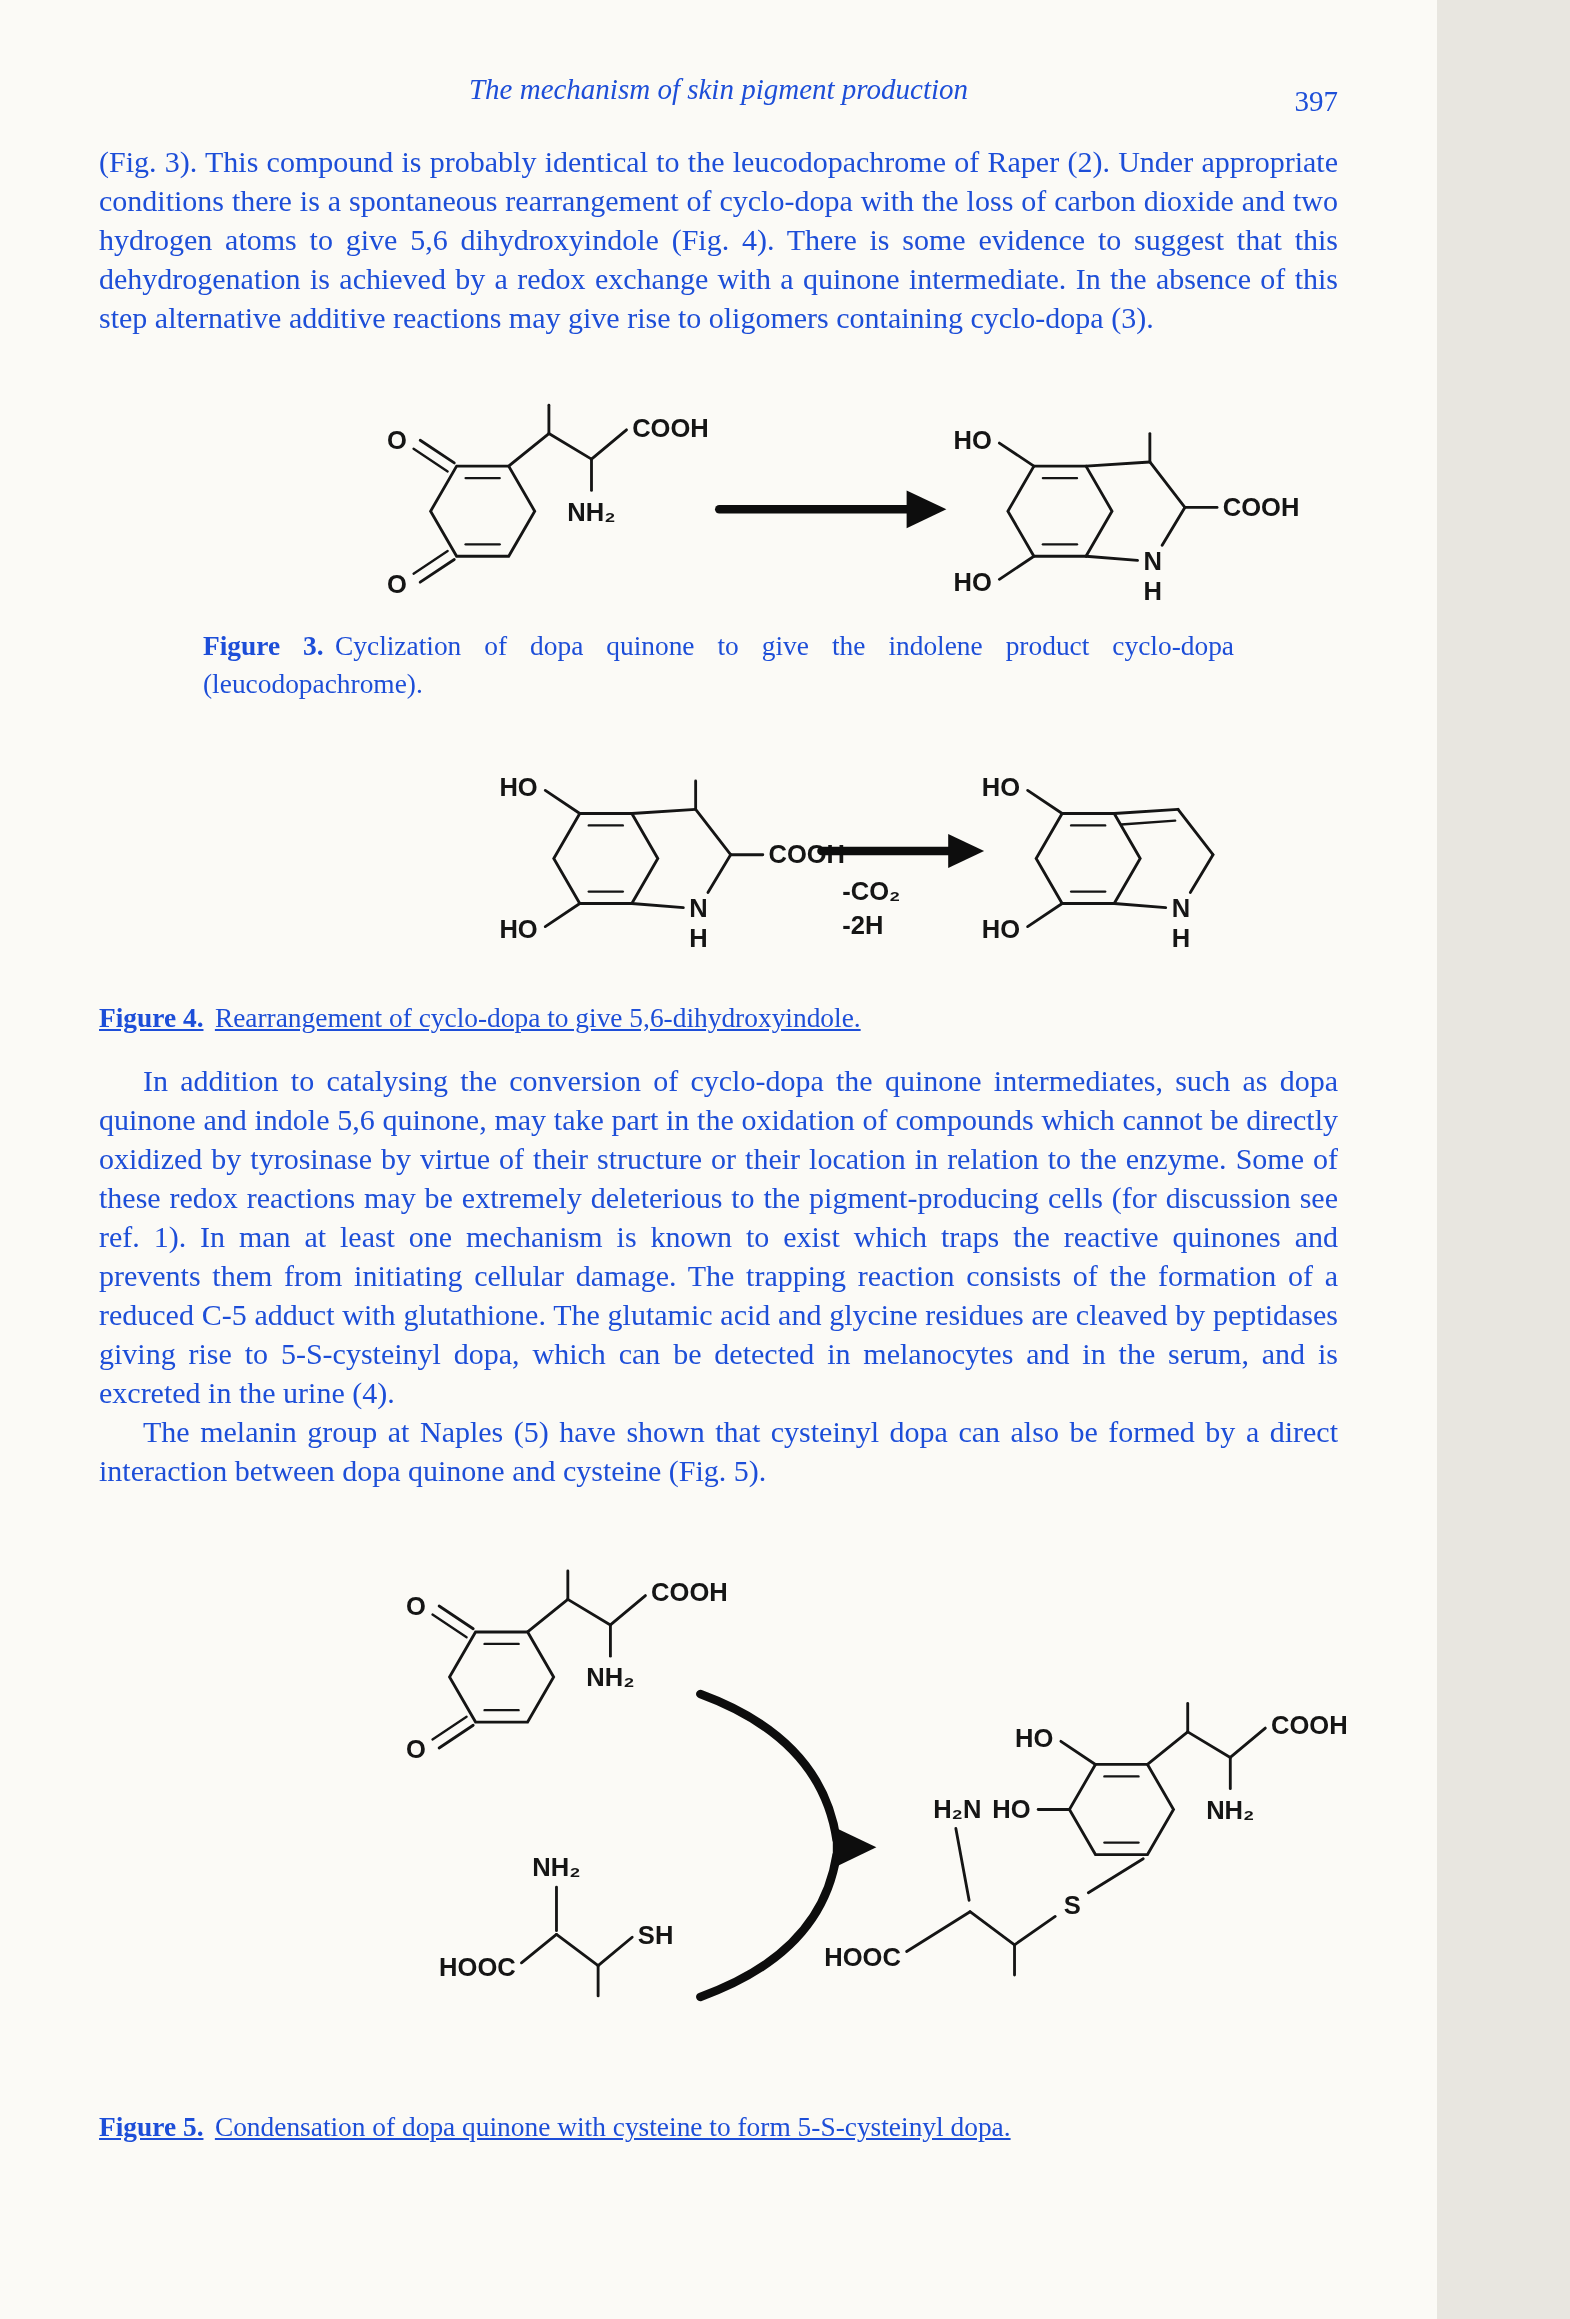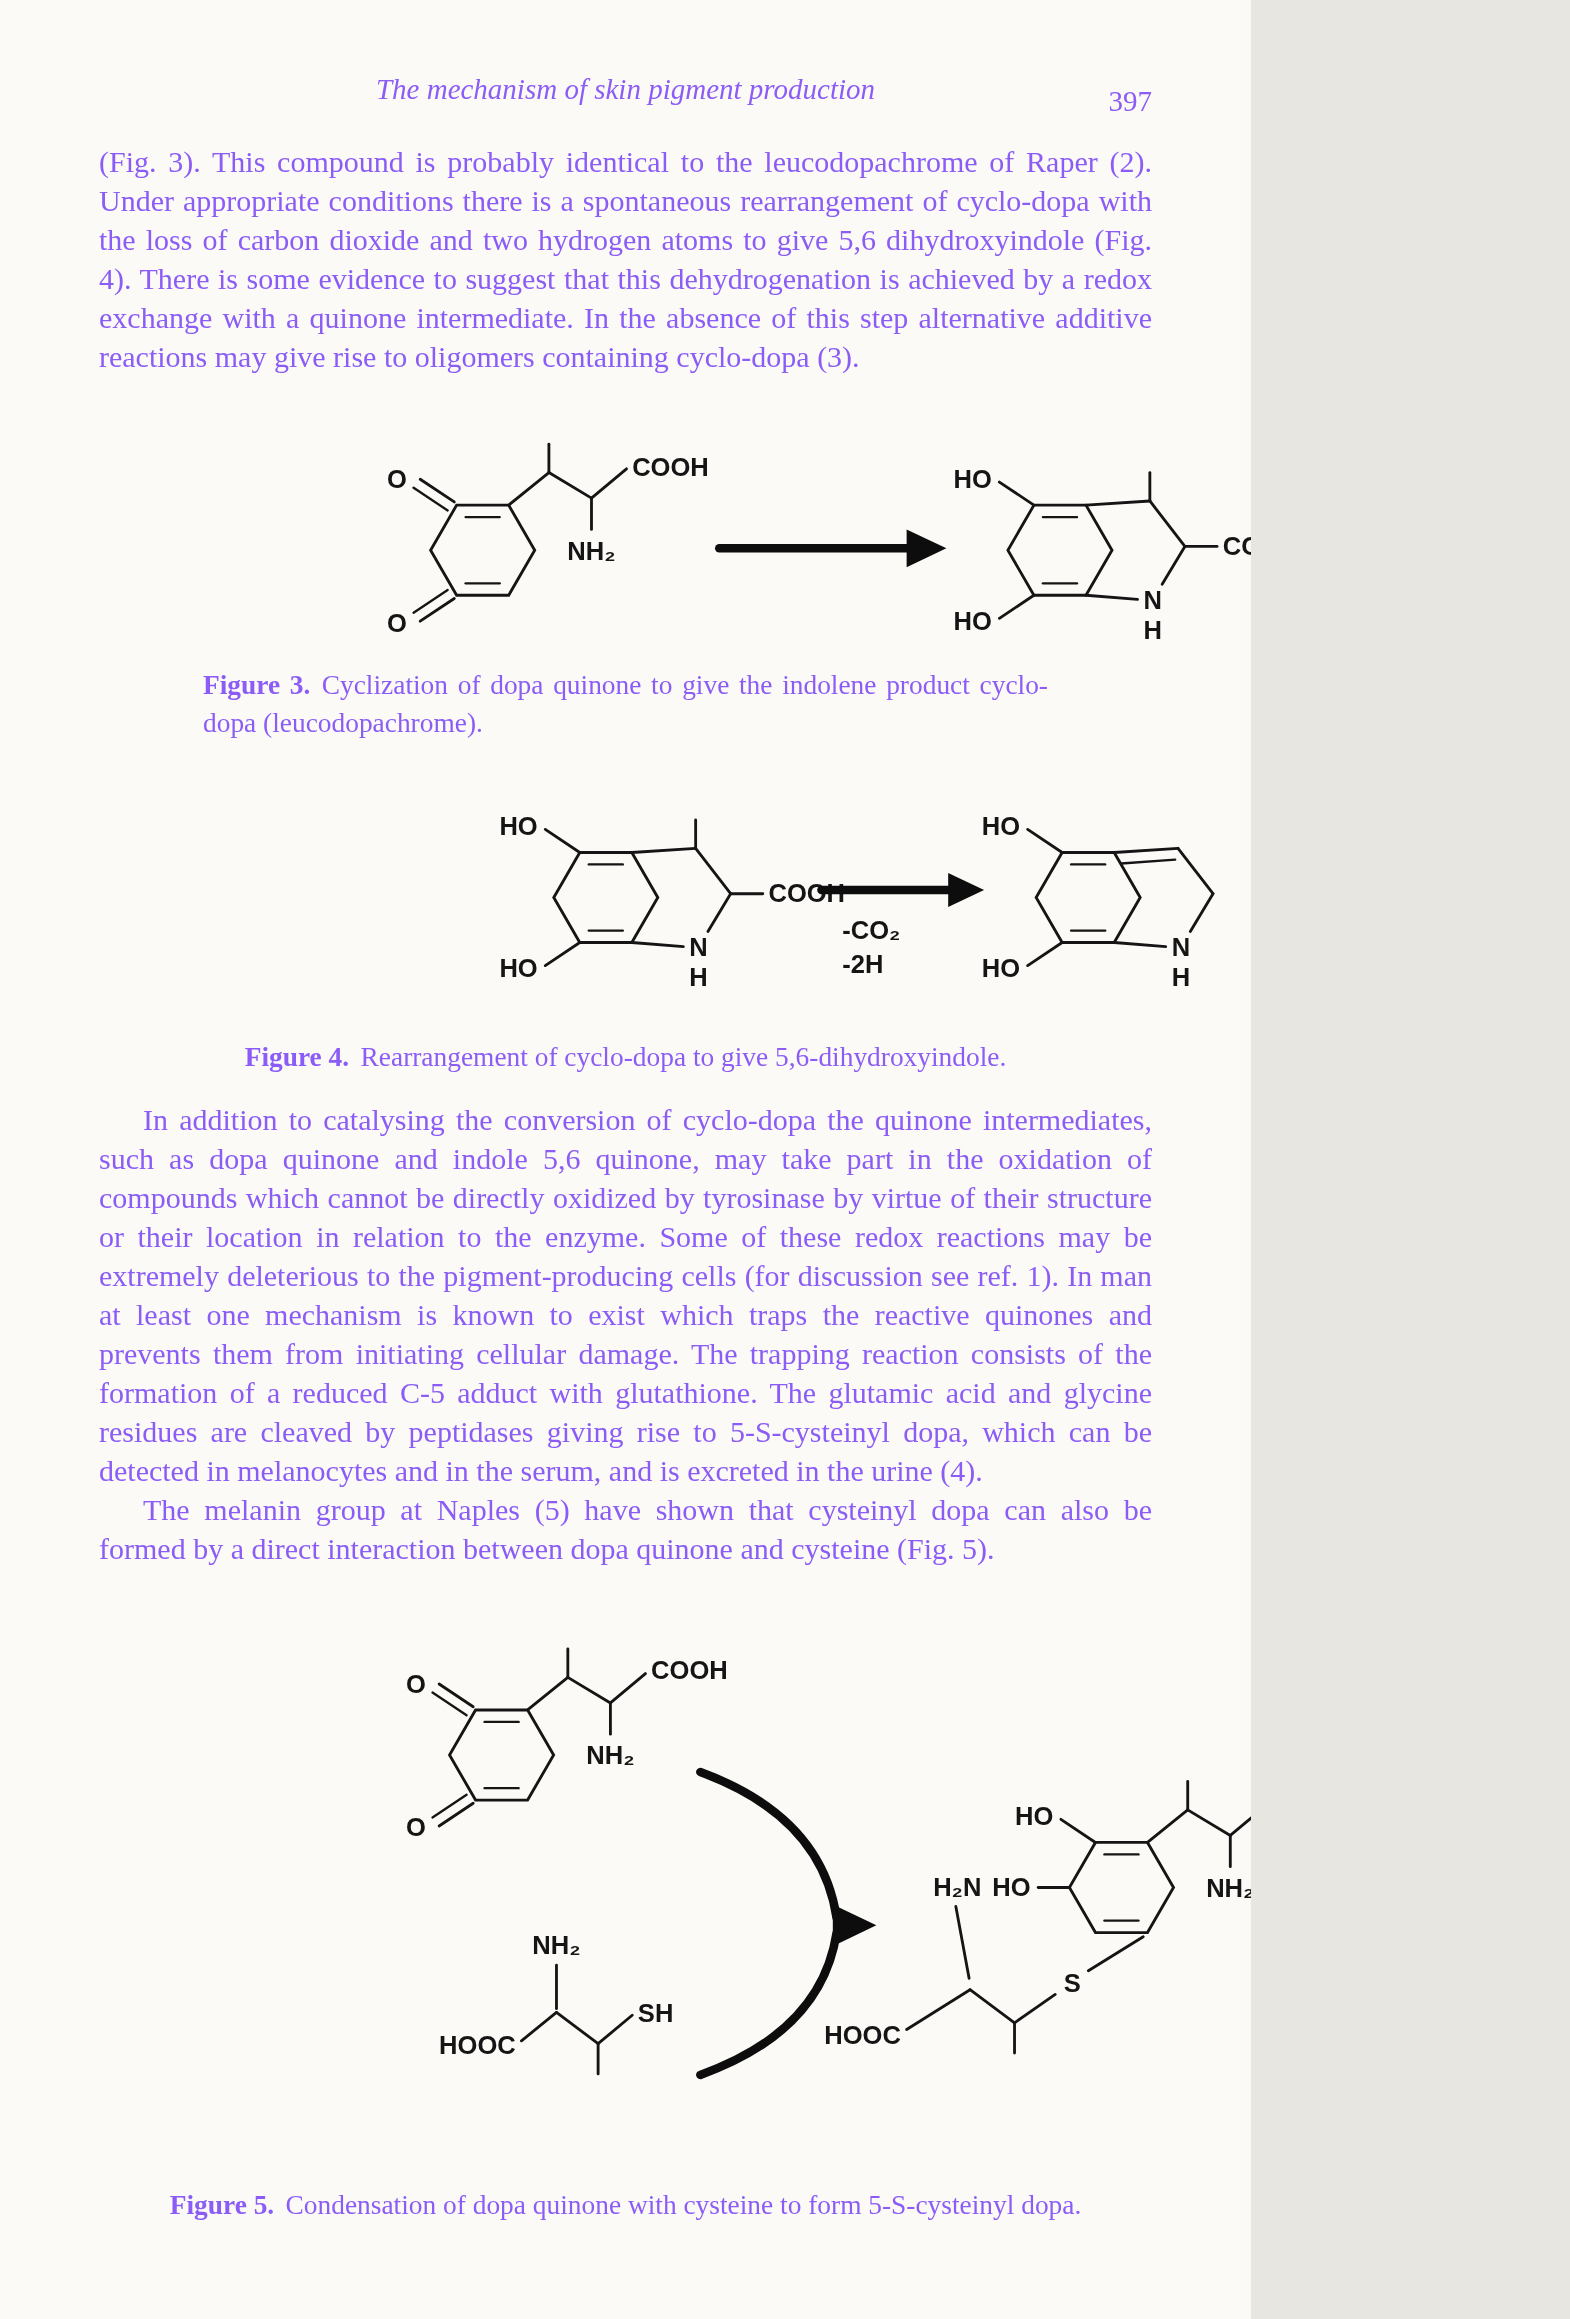--- a/index.html
+++ b/index.html
@@ -1,24 +1,24 @@
 <!DOCTYPE html>
 <html style="font-size:15px"><head>
 <meta charset="utf-8">
 <style>
   html,body{margin:0;padding:0;background:#e8e6e0;}
   .page{
     position:relative;
-    width:1251px;height:2320px;
+    width:1437px;height:2320px;
     background:#fbfaf6;
     box-sizing:border-box;
     padding-top:70px;
     overflow:hidden;
     font-family:"Liberation Serif", serif;
-    color:#8b5cf6;
+    color:#1d4ed8;
   }
   .page-header{
     position:relative;
     margin:0 99px;
     height:38px;
     text-align:center;
     font-size:29px;
     line-height:38px;
   }
   .running-title{font-style:italic;}
@@ -32,22 +32,21 @@
   .para.first{margin-top:34px;font-family:Liberation Serif, serif;}
   .para.second{margin-top:24px;}
   .para.indent{text-indent:44px;}
   .caption{
     font-size:27.4px;
     line-height:38px;
     margin:21px 203px 0;
     text-align:justify;
   }
   .caption.centered{
-    text-align:center;
-    margin-left:99px;margin-right:99px;
+    margin-left:99px;margin-right:99px;text-decoration:underline;
   }
   .caption strong{margin-right:11.4px;}
   svg.figure{display:block;margin:0 auto;}
   svg.fig3{margin-top:51px;}
   svg.fig4{margin-top:42px;}
   svg.fig4 + .caption{margin-top:26.5px;}
   svg.fig5{margin-top:45px;}
   svg.fig5 + .caption{margin-top:24.6px;}
   .bond{stroke:#151515;stroke-width:3;stroke-linecap:round;fill:none;}
   .bond2{stroke:#151515;stroke-width:2.5;stroke-linecap:round;fill:none;}

